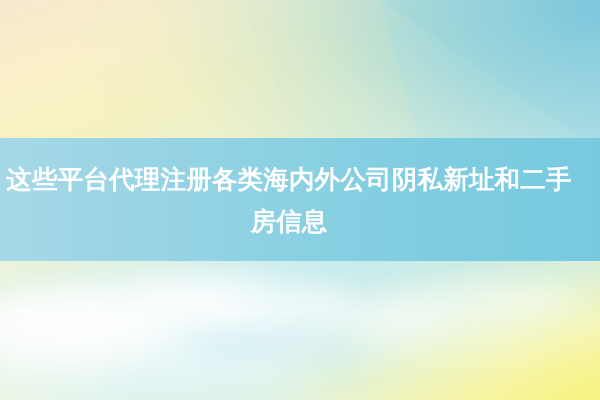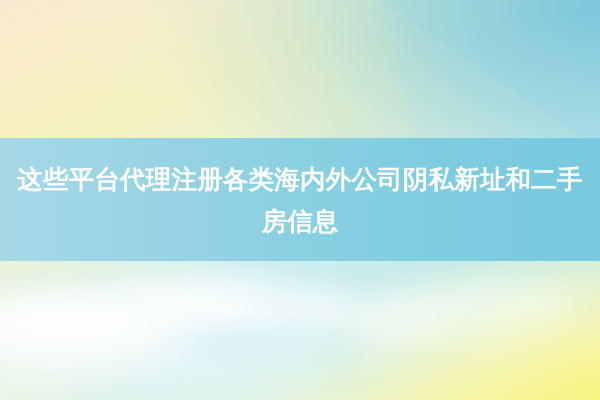--- a/index.html
+++ b/index.html
@@ -95,21 +95,20 @@
     top: 138px;
     height: 123px;
     background: linear-gradient(90deg,
         #a6d8e7 0%,
         #96d3e4 28%,
         #88d0e2 52%,
         #7ecce0 74%,
         #79cadf 100%);
     display: flex;
     align-items: center;
-    justify-content: center;
   }
 
   .title-text {
     width: 578px;
     margin: 0;
     padding: 0;
     text-align: center;
     color: #ffffff;
     font-size: 25.5px;
     font-weight: 700;

